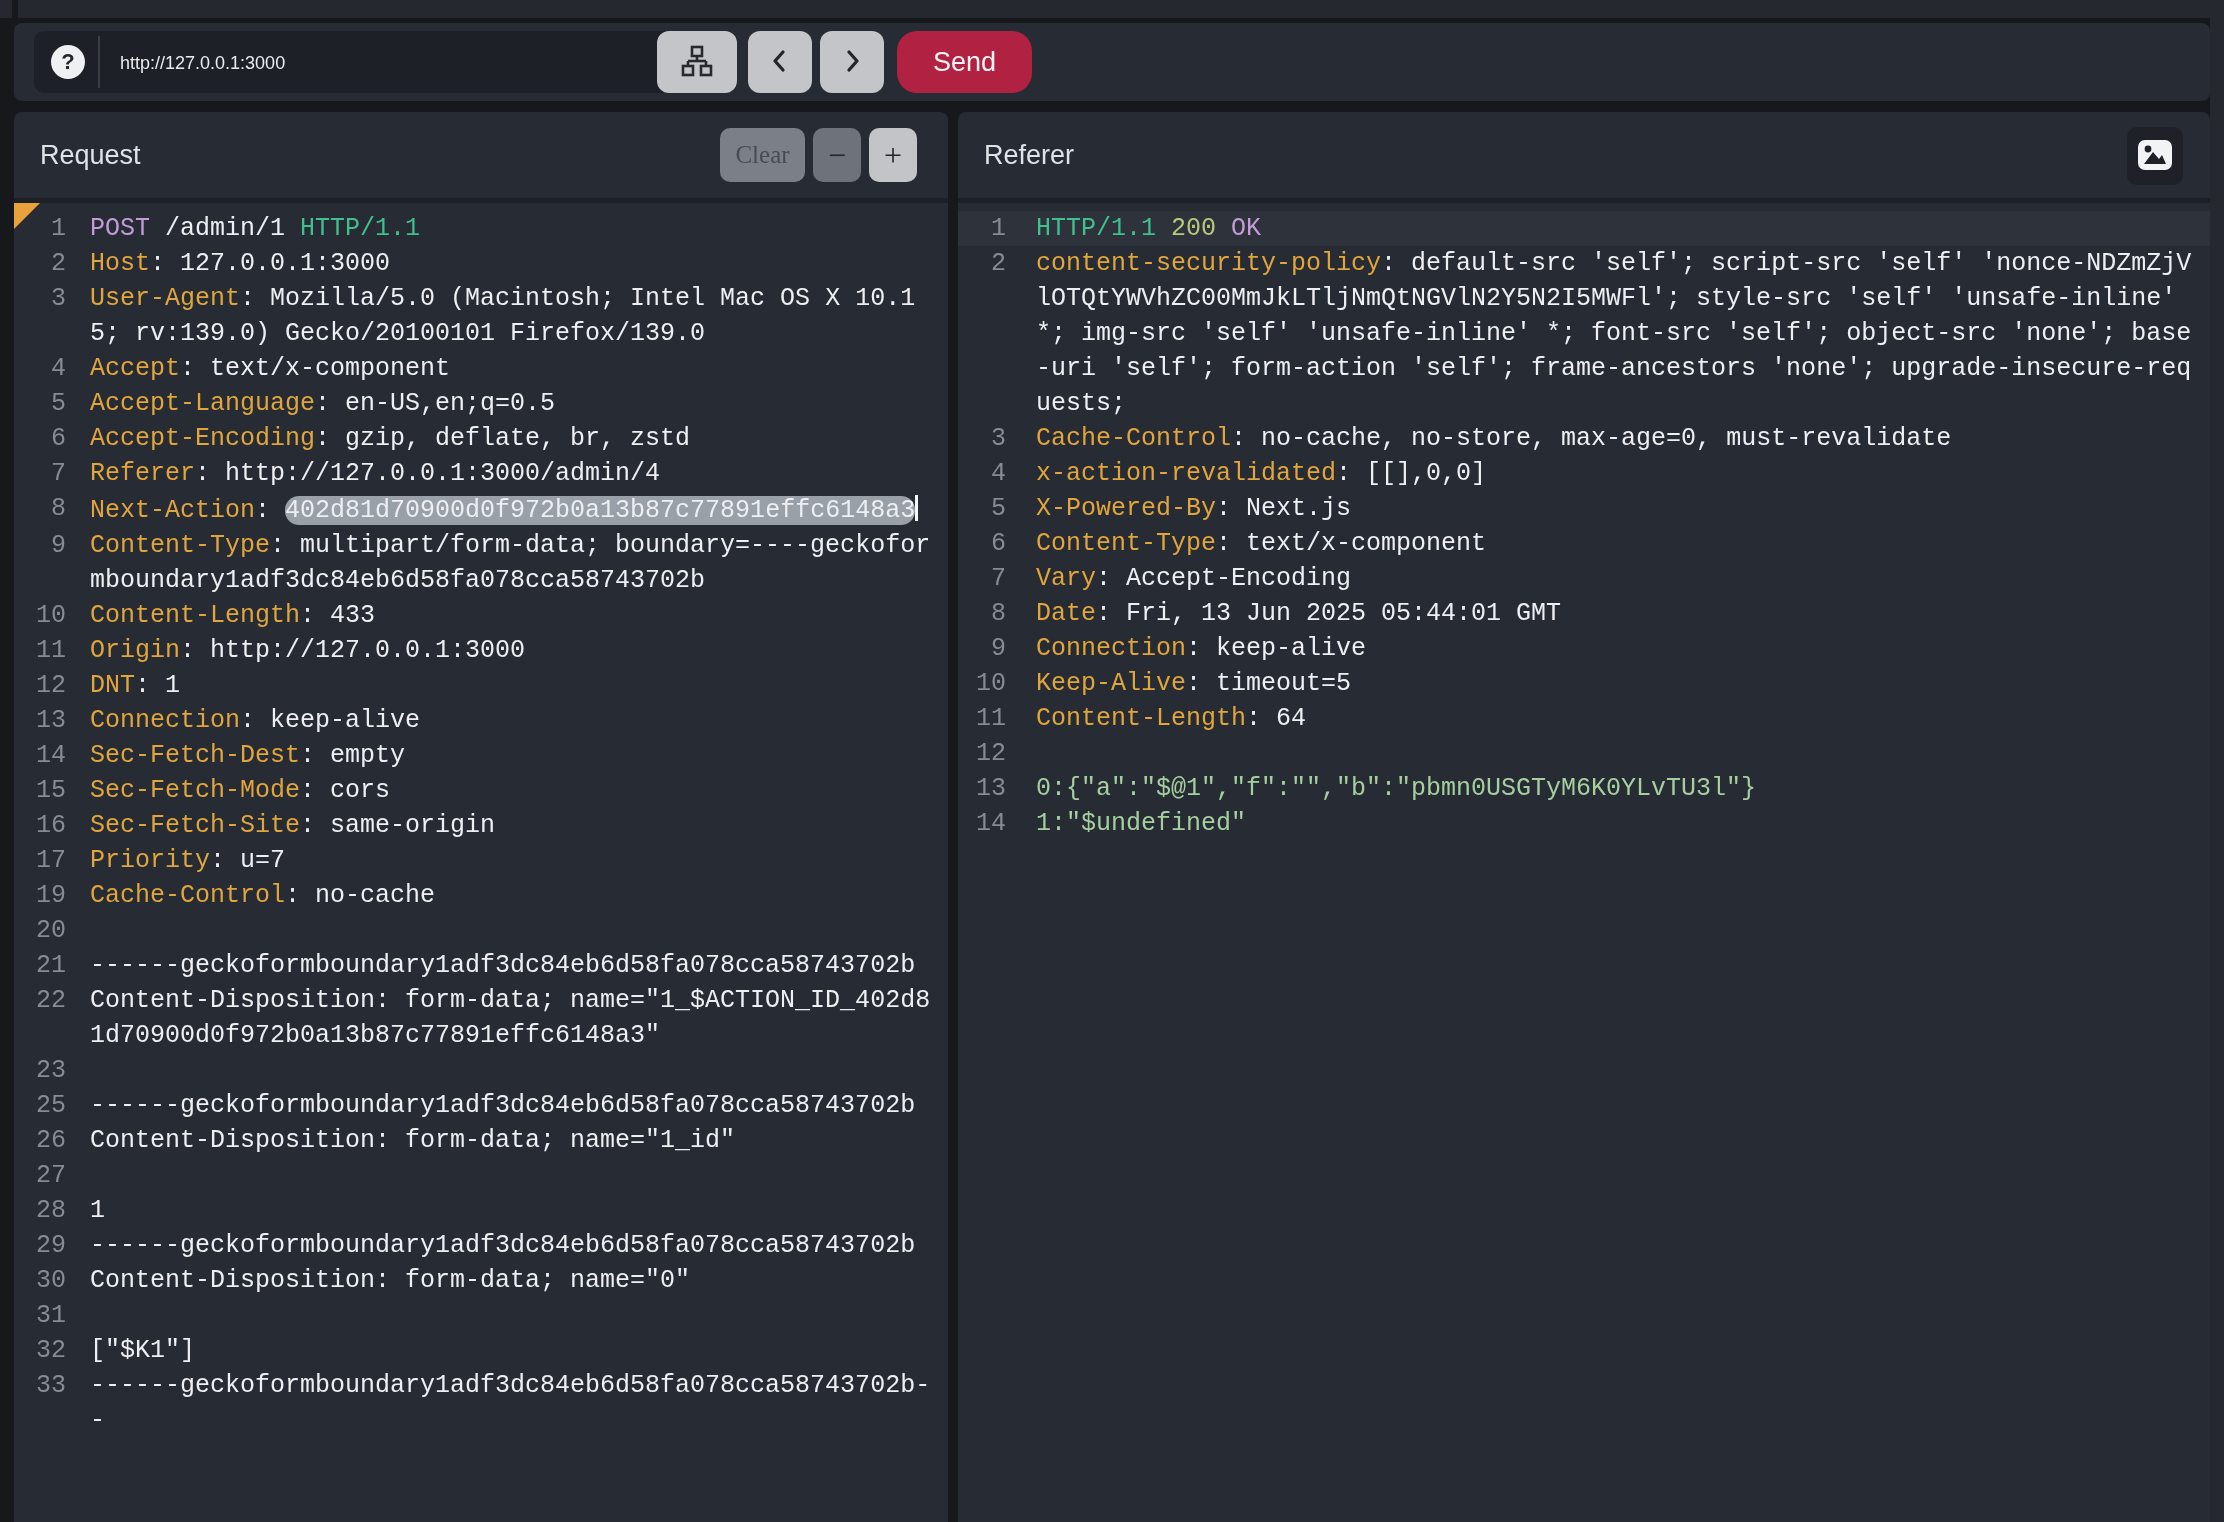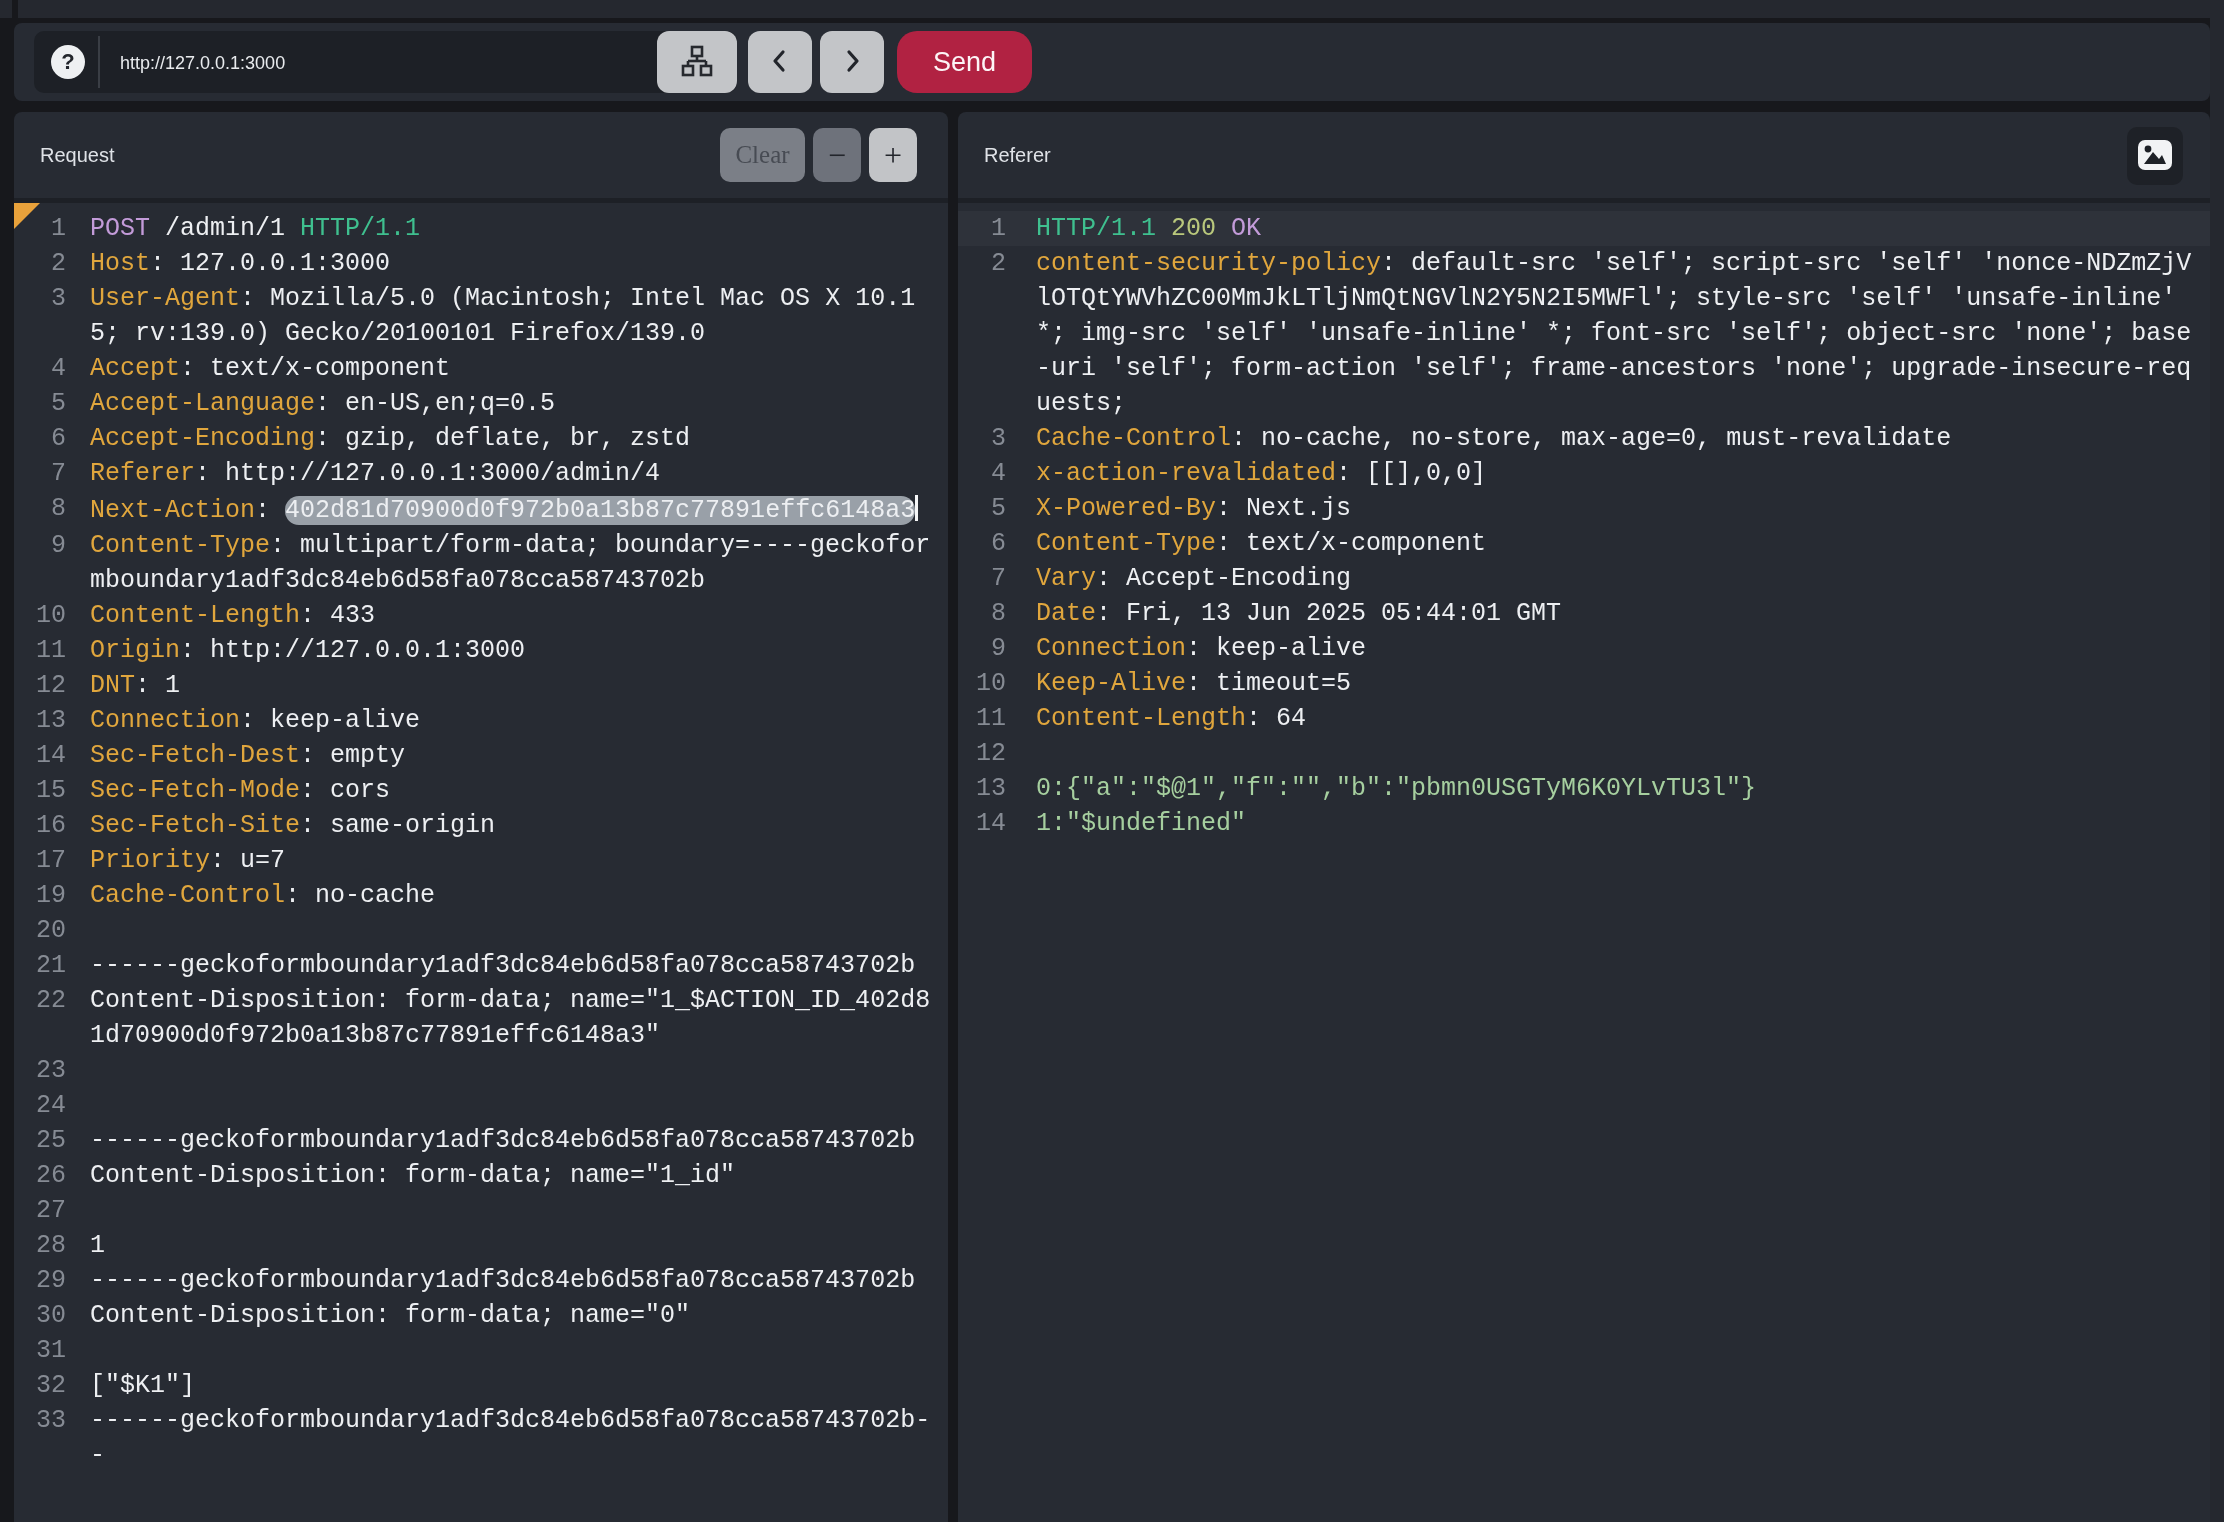--- a/index.html
+++ b/index.html
@@ -22,21 +22,21 @@
   .nav-btn{position:absolute;top:8px;width:64px;height:62px;background:#c3c5c8;border-radius:12px;}
   .nav-back{left:734px;} .nav-fwd{left:806px;}
   .send-btn{position:absolute;left:883px;top:8px;width:135px;height:62px;background:var(--send_button);
             border-radius:20px;color:#fdf4f6;font-size:27px;font-family:"Liberation Sans",sans-serif;}
 
   
   .panel{position:absolute;top:112px;bottom:-10px;background:var(--panel_bg);border-radius:8px;}
   .panel.req{left:14px;width:934px;}
   .panel.res{left:958px;width:1252px;}
   .panel-header{position:relative;height:86px;border-bottom:5px solid #1d2026;}
-  .panel-title{position:absolute;left:26px;top:50%;transform:translateY(-50%);color:#dfe2e7;font-size:20px;font-weight:500;}
+  .panel-title{position:absolute;left:26px;top:50%;transform:translateY(-50%);color:#dfe2e7;font-size:27px;font-weight:500;}
   .hdr-btn{position:absolute;top:16px;height:54px;border-radius:10px;font-family:Liberation Serif, serif;}
   .clear-btn{right:143px;width:85px;background:#7b7f87;color:#474b53;font-size:25px;}
   .minus-btn{right:87px;width:48px;background:#6e727b;color:#23262c;font-size:32px;}
   .plus-btn{right:31px;width:48px;background:#c2c4c7;color:#23262c;font-size:32px;}
   .img-btn{position:absolute;right:27px;top:15px;width:56px;height:58px;background:#1e2127;border-radius:10px;}
 
   
   .editor{position:absolute;top:91px;left:0;right:0;bottom:0;padding-top:8px;overflow:hidden;cursor:text;}
   .fold-marker{position:absolute;left:0;top:0;}
   .cm-line{display:flex;min-height:35px;line-height:35px;
@@ -197,24 +197,20 @@
         </div>
         <div class="cm-line">
           <span class="ln">22</span>
           <span class="code"><span class="tk-p">Content-Disposition: form-data; name="1_$ACTION_ID_402d81d70900d0f972b0a13b87c77891effc6148a3"</span></span>
         </div>
         <div class="cm-line">
           <span class="ln">23</span>
           <span class="code"></span>
         </div>
         <div class="cm-line">
-          <span class="ln">24</span>
-          <span class="code"></span>
-        </div>
-        <div class="cm-line">
           <span class="ln">25</span>
           <span class="code"><span class="tk-p">------geckoformboundary1adf3dc84eb6d58fa078cca58743702b</span></span>
         </div>
         <div class="cm-line">
           <span class="ln">26</span>
           <span class="code"><span class="tk-p">Content-Disposition: form-data; name="1_id"</span></span>
         </div>
         <div class="cm-line">
           <span class="ln">27</span>
           <span class="code"></span>

